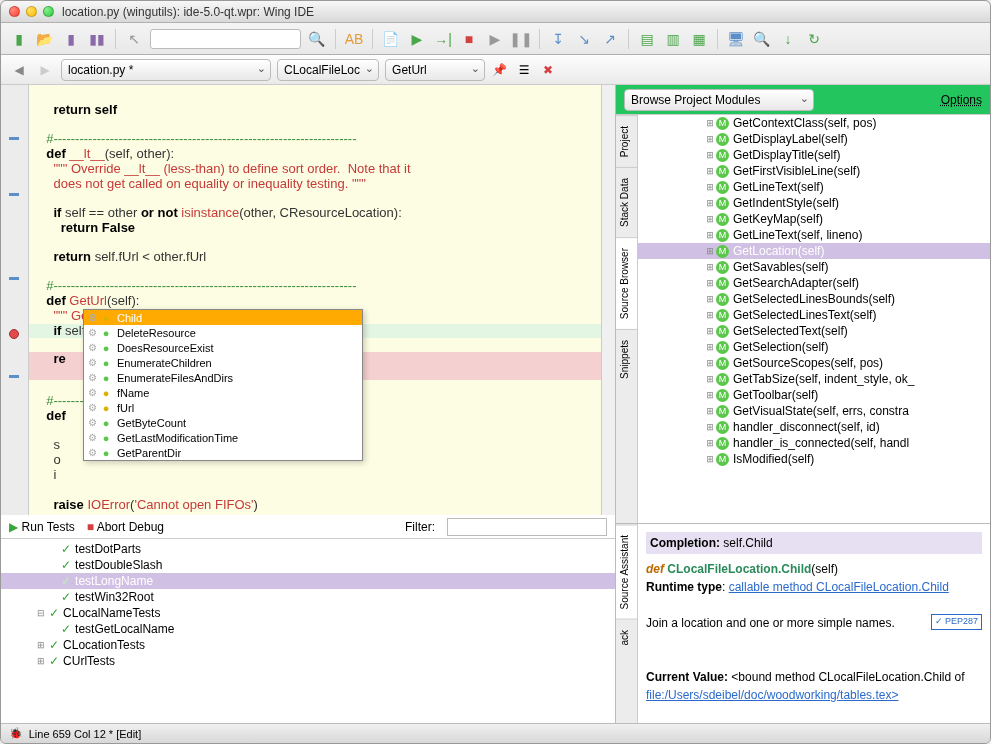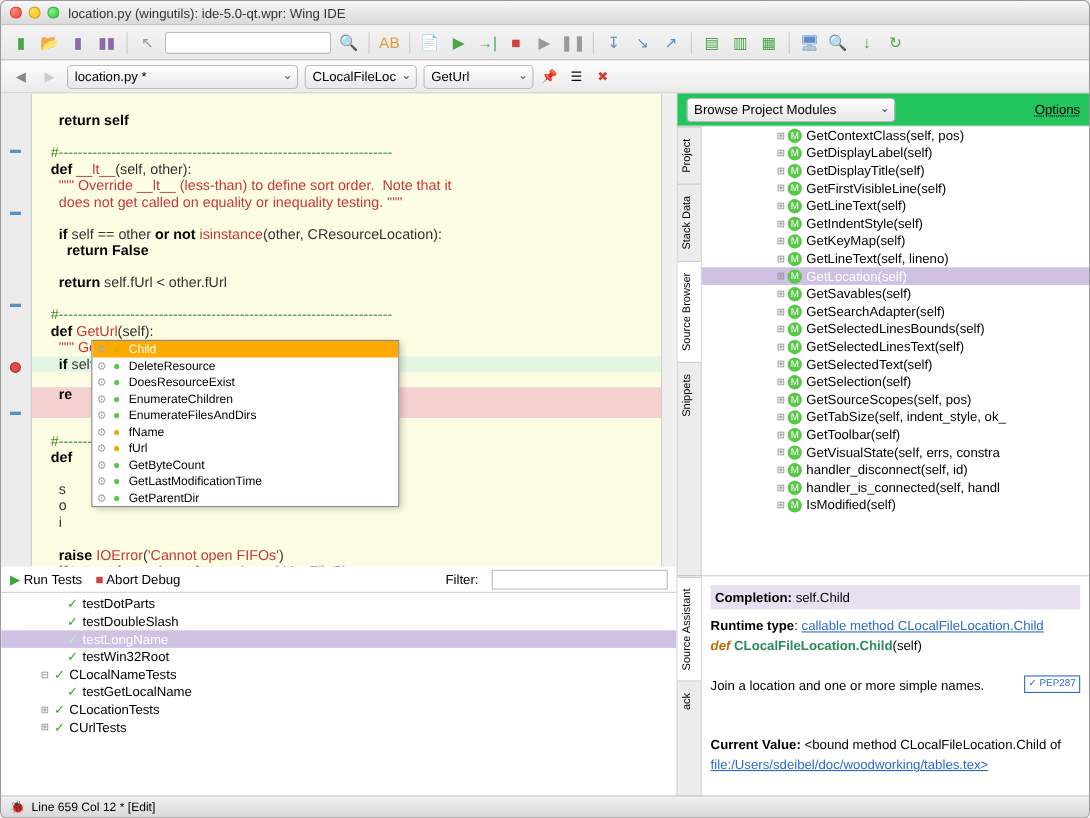--- a/index.html
+++ b/index.html
@@ -422,22 +422,22 @@
           </div>
         </div>
     </div>
     <div class="right-bottom">
       <div class="vtabs">
         <div class="vtab act">Source Assistant</div>
         <div class="vtab">ack</div>
       </div>
       <div class="assist">
         <div class="assist-hdr"><b>Completion: </b><span>self.Child</span></div>
+        <div><i class="kw" style="color:#bb6a00">def </i><b class="def-sig">CLocalFileLocation.Child</b><span>(self)</span></div>
         <div><b>Runtime type</b>: <span class="link">callable method CLocalFileLocation.Child</span></div>
-        <div><i class="kw" style="color:#bb6a00">def </i><b class="def-sig">CLocalFileLocation.Child</b><span>(self)</span></div>
         <br>
         <div><span class="pep">✓ PEP287</span><span>Join a location and one or more simple names.</span></div>
         <br><br>
         <div><b>Current Value: </b><span>&lt;bound method CLocalFileLocation.Child of </span><span class="link">file:/Users/sdeibel/doc/woodworking/tables.tex&gt;</span></div>
       </div>
     </div>
   </div>
 </div>
 
 <div class="statusbar">

